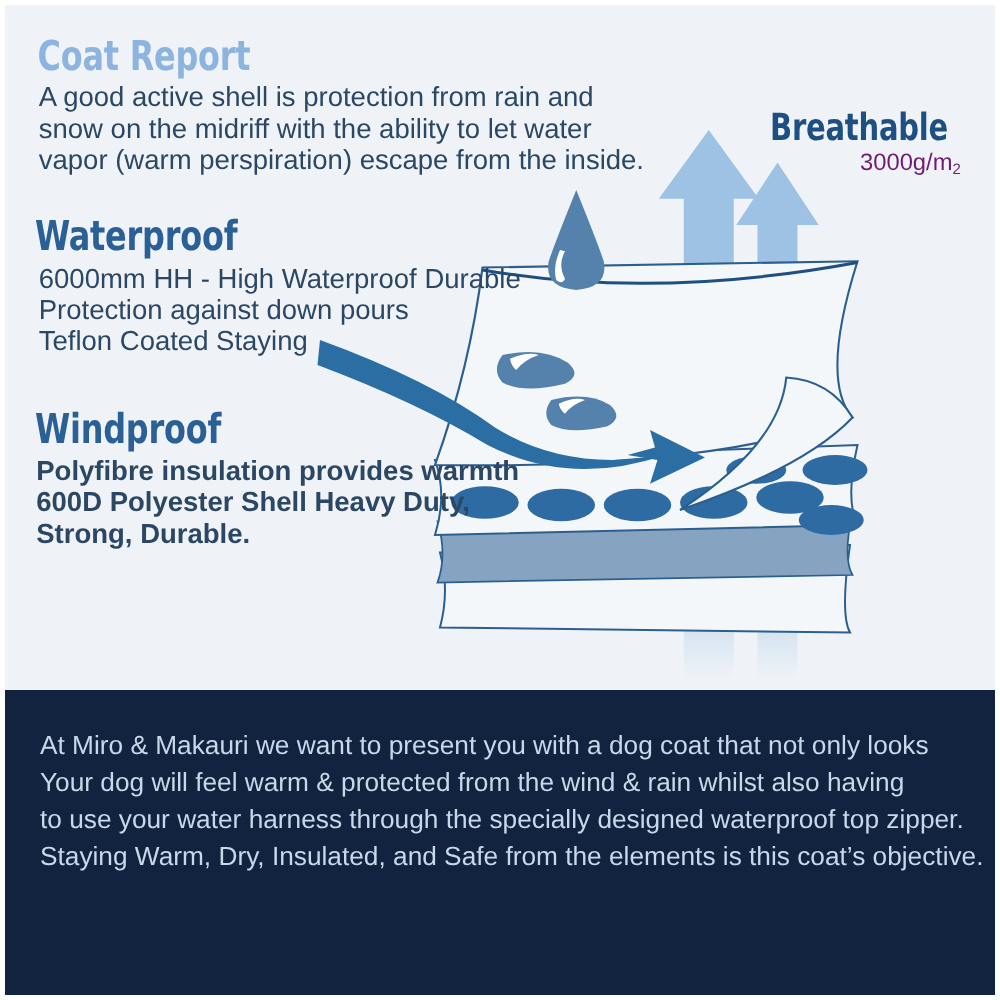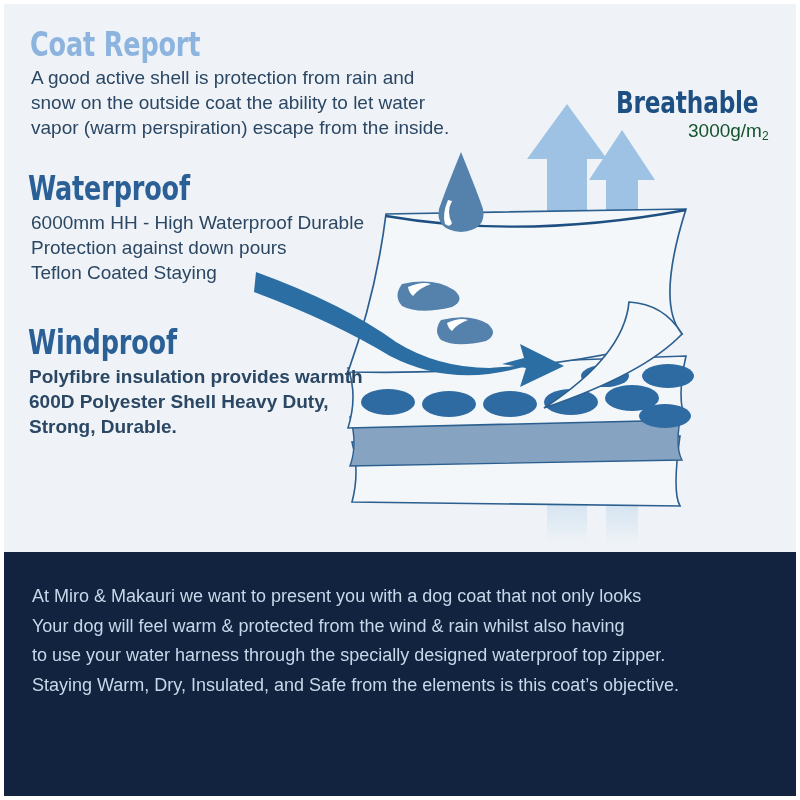--- a/index.html
+++ b/index.html
@@ -78,48 +78,48 @@
     left: 612px;
     top: 84px;
     font-size: 30px;
     color: #1d4f82;
   }
   .breathable-sub {
     position: absolute;
     left: 684px;
     top: 116px;
     font-size: 19px;
-    color: #14532d;
+    color: #701a75;
     white-space: nowrap;
   }
   .breathable-sub sub {
     font-size: 12px;
     vertical-align: baseline;
     position: relative;
     top: 3px;
   }
 
   .body-block {
     position: absolute;
     color: #2b4764;
-    font-size: 19px;
+    font-size: 22px;
     line-height: 25px;
     white-space: nowrap;
   }
   .body-intro { left: 27px; top: 61px; }
   .body-water { left: 27px; top: 206px; }
   .body-wind  { left: 25px; top: 360px; font-weight: bold; }
   .body-block div { margin: 0; }
 
   .bottom-text {
     position: absolute;
     left: 28px;
     top: 30px;
     color: #c7d8ea;
-    font-size: 18px;
+    font-size: 21px;
     line-height: 29.5px;
     white-space: nowrap;
   }
   .bottom-text div { margin: 0; }
 
   .art {
     position: absolute;
     left: 0;
     top: 0;
     width: 792px;
@@ -199,21 +199,21 @@
         <path d="M252,268 Q340,300 392,338 Q450,374 528,360
                  Q452,386 386,352 Q330,318 250,288 Z" fill="#2b6ea3"></path>
         <path d="M516,340 L560,362 L516,383 L522,364 L498,360 L520,354 Z" fill="#2b6ea3"></path>
       </g>
     </svg>
 
     <div class="head-big head-coat">Coat Report</div>
 
     <div class="body-block body-intro">
       <div>A good active shell is protection from rain and</div>
-      <div>snow on the outside coat the ability to let water</div>
+      <div>snow on the midriff with the ability to let water</div>
       <div>vapor (warm perspiration) escape from the inside.</div>
     </div>
 
     <div class="head-big head-waterproof">Waterproof</div>
     <div class="body-block body-water">
       <div>6000mm HH - High Waterproof Durable</div>
       <div>Protection against down pours</div>
       <div>Teflon Coated Staying</div>
     </div>
 

